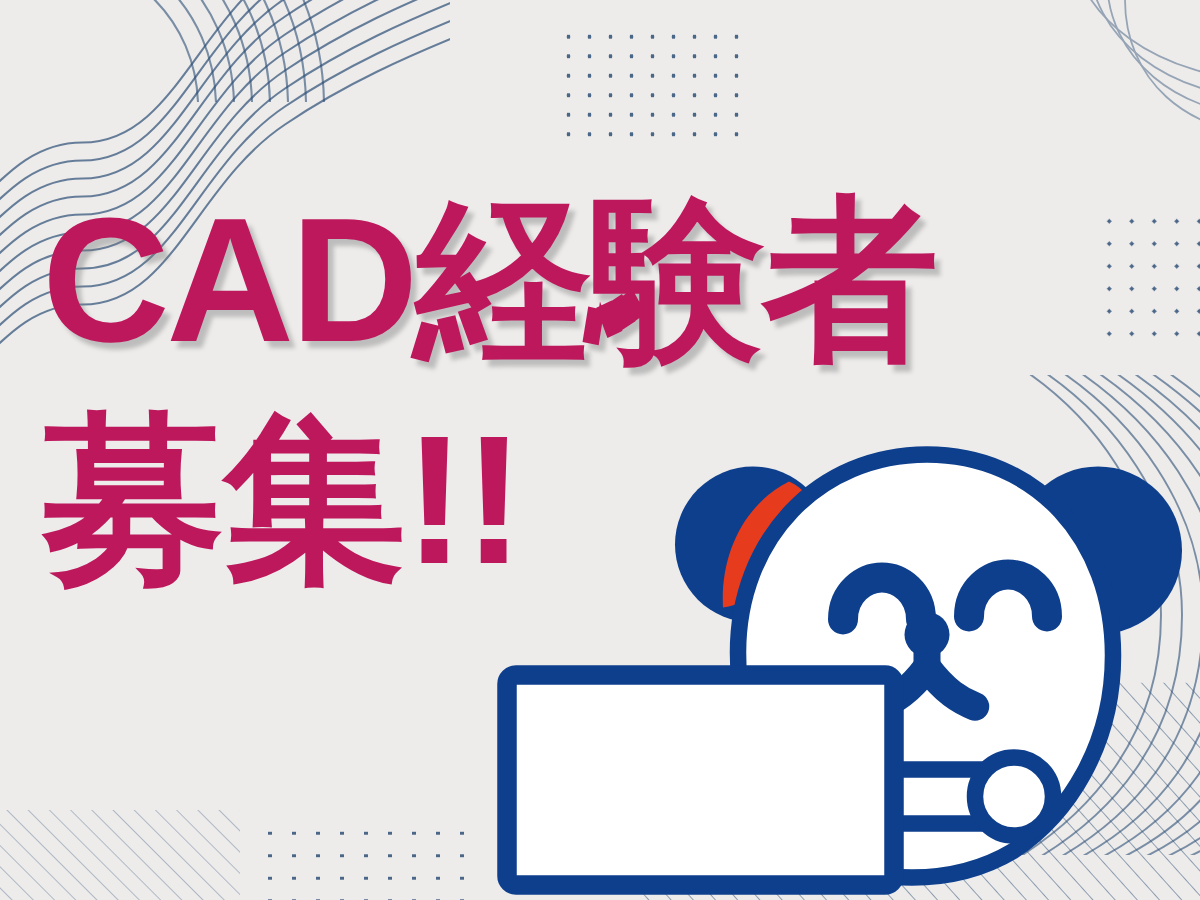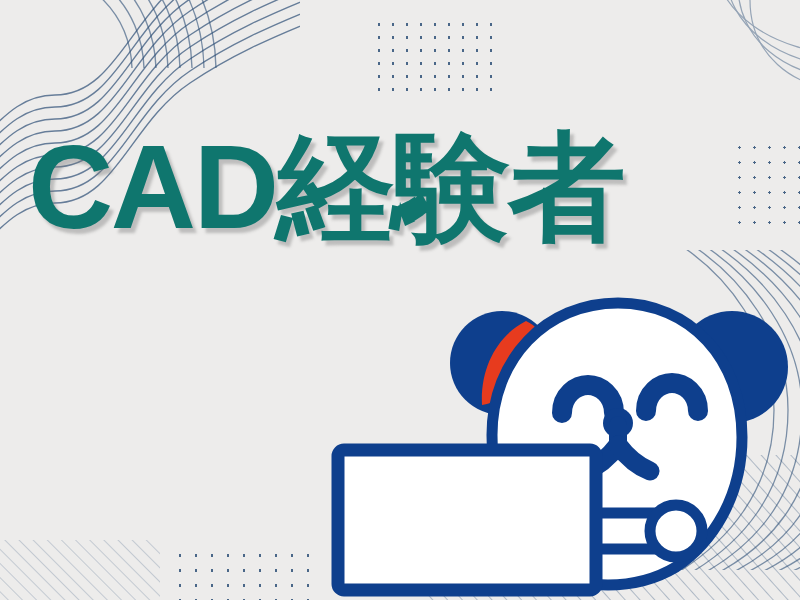--- a/index.html
+++ b/index.html
@@ -30,21 +30,21 @@
   .wave-tl { left: -60px; top: -80px; width: 360px; height: 330px; }
   .arc-r   { left: 648px; top: 250px; width: 230px; height: 320px; }
   .lines-br{ left: 420px; top: 455px; width: 400px; height: 160px; }
   .lines-bl{ left: -10px; top: 540px; width: 170px; height: 70px; }
   .arc-tr  { left: 700px; top: -40px; width: 150px; height: 150px; }
 
   
   .headline {
     position: absolute;
     left: 28px;
-    color: #0f766e;
+    color: #be185d;
     font-weight: 700;
     letter-spacing: -0.01em;
     white-space: nowrap;
     text-shadow: 4px 5px 3px rgba(120,120,120,.40);
     line-height: 1;
   }
   .line1 {
     top: 128px;
     font-size: 118px;
   }
@@ -170,14 +170,17 @@
     <circle cx="236" cy="246" r="26" fill="#ffffff" stroke="#0e3f8d" stroke-width="11"></circle>
   </svg>
 
   <svg class="laptop" viewBox="0 0 350 165" xmlns="http://www.w3.org/2000/svg">
     <rect x="8" y="10" width="258" height="140" rx="6" ry="6" fill="#ffffff" stroke="#0e3f8d" stroke-width="13"></rect>
   </svg>
 
   <div class="headline line1">
     <span class="latin">CAD経験者</span>
   </div>
+  <div class="headline line2">
+    <span>募集!!</span>
+  </div>
 
 </div>
 
 </body></html>

